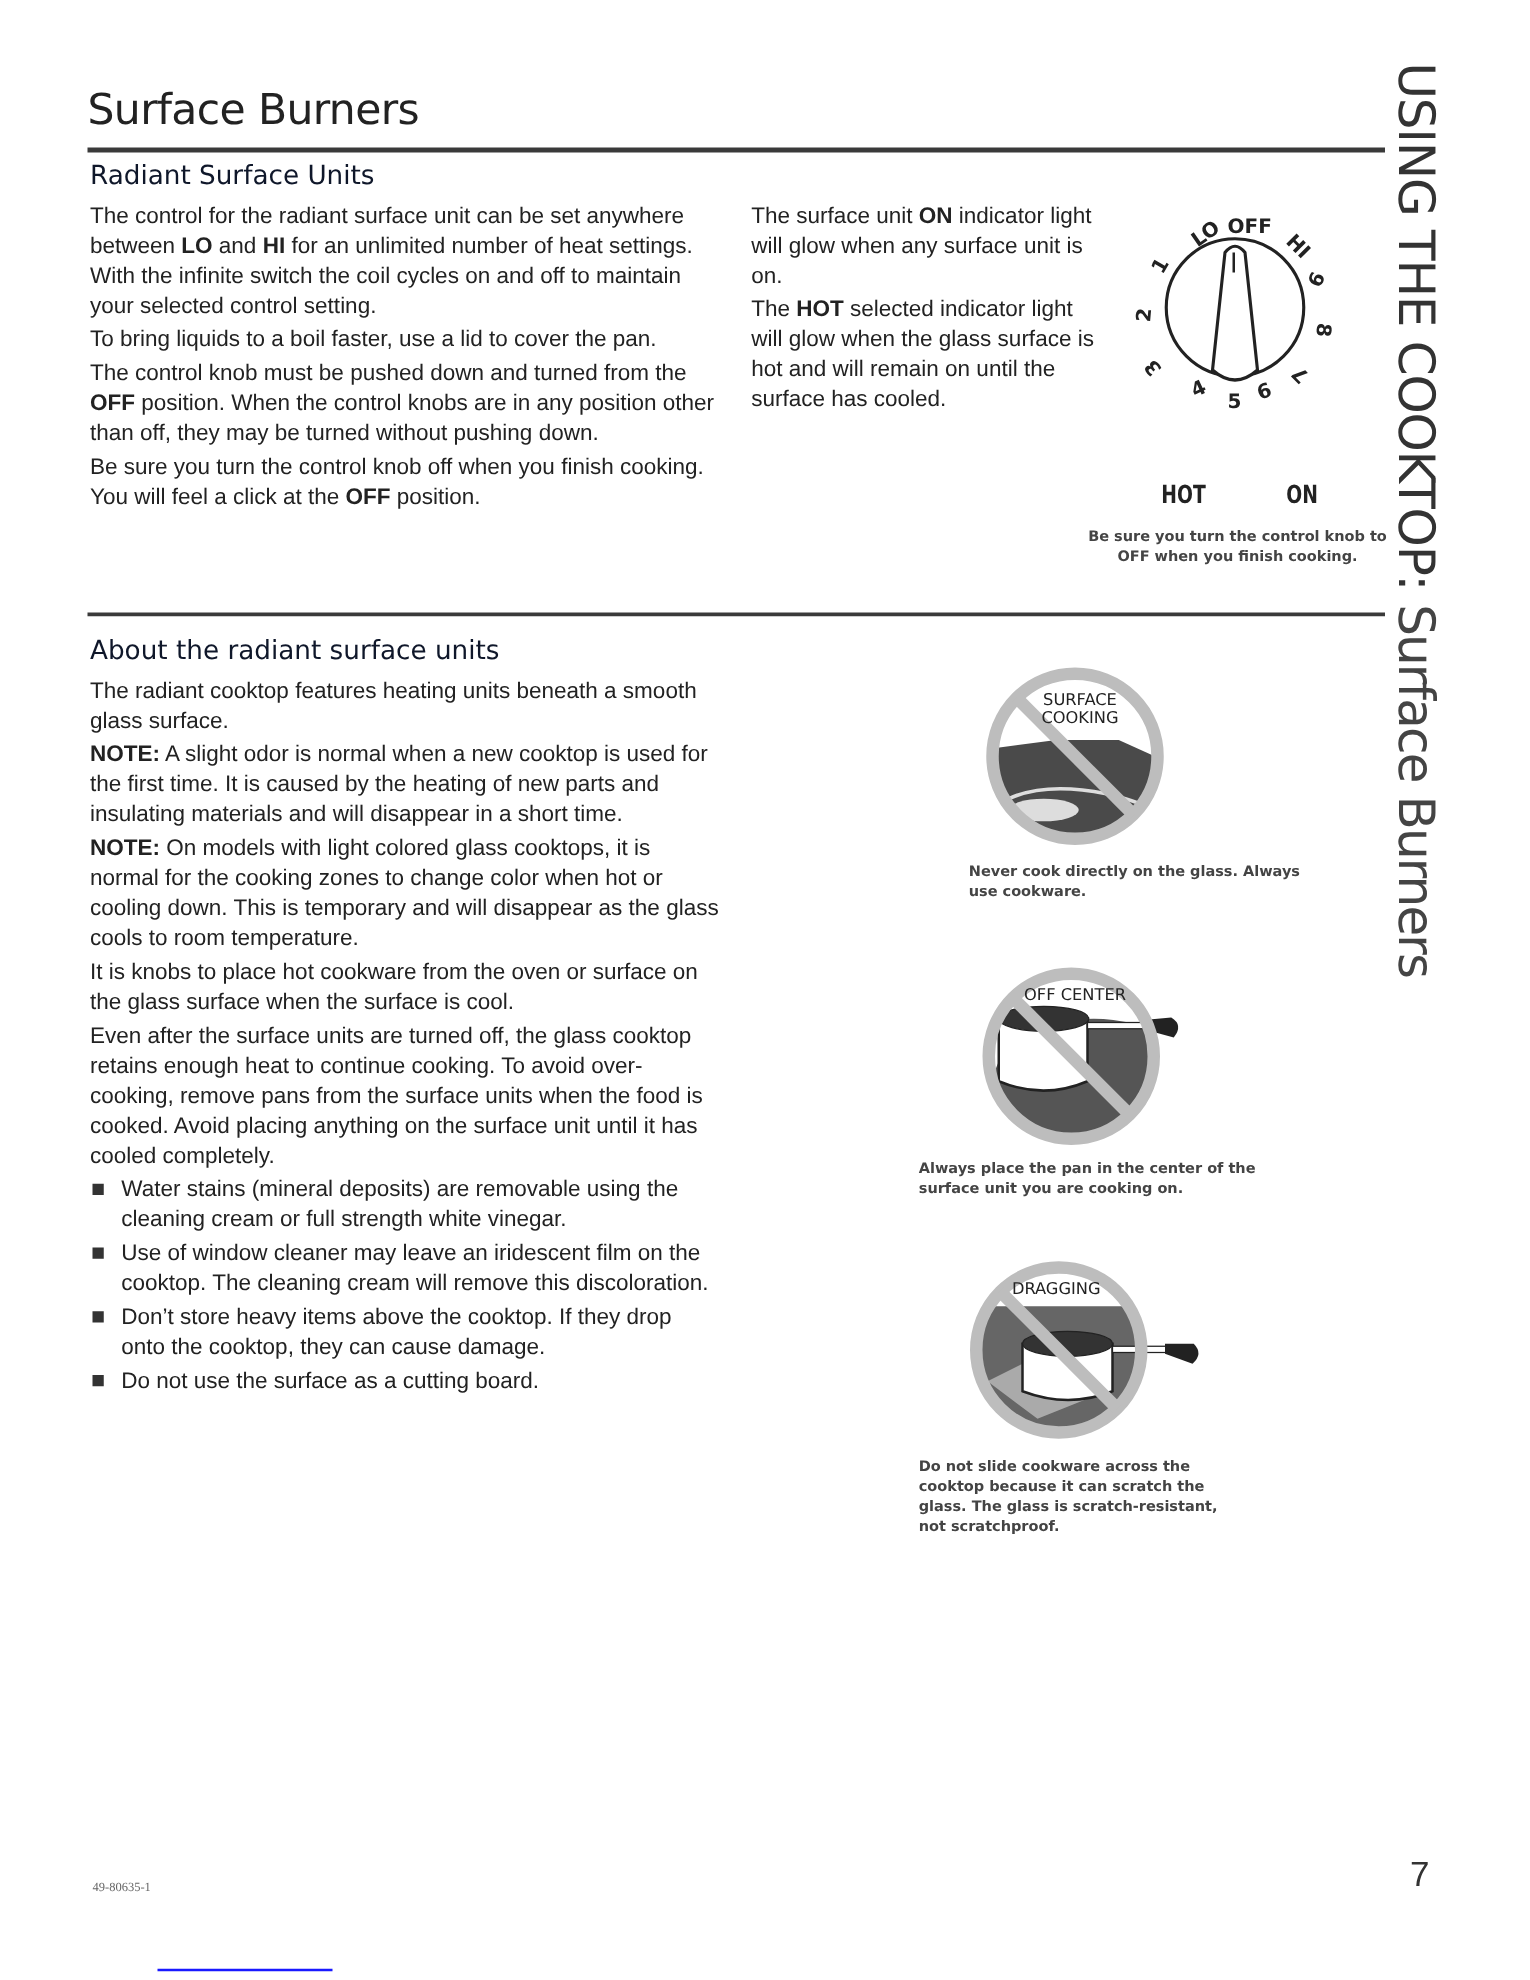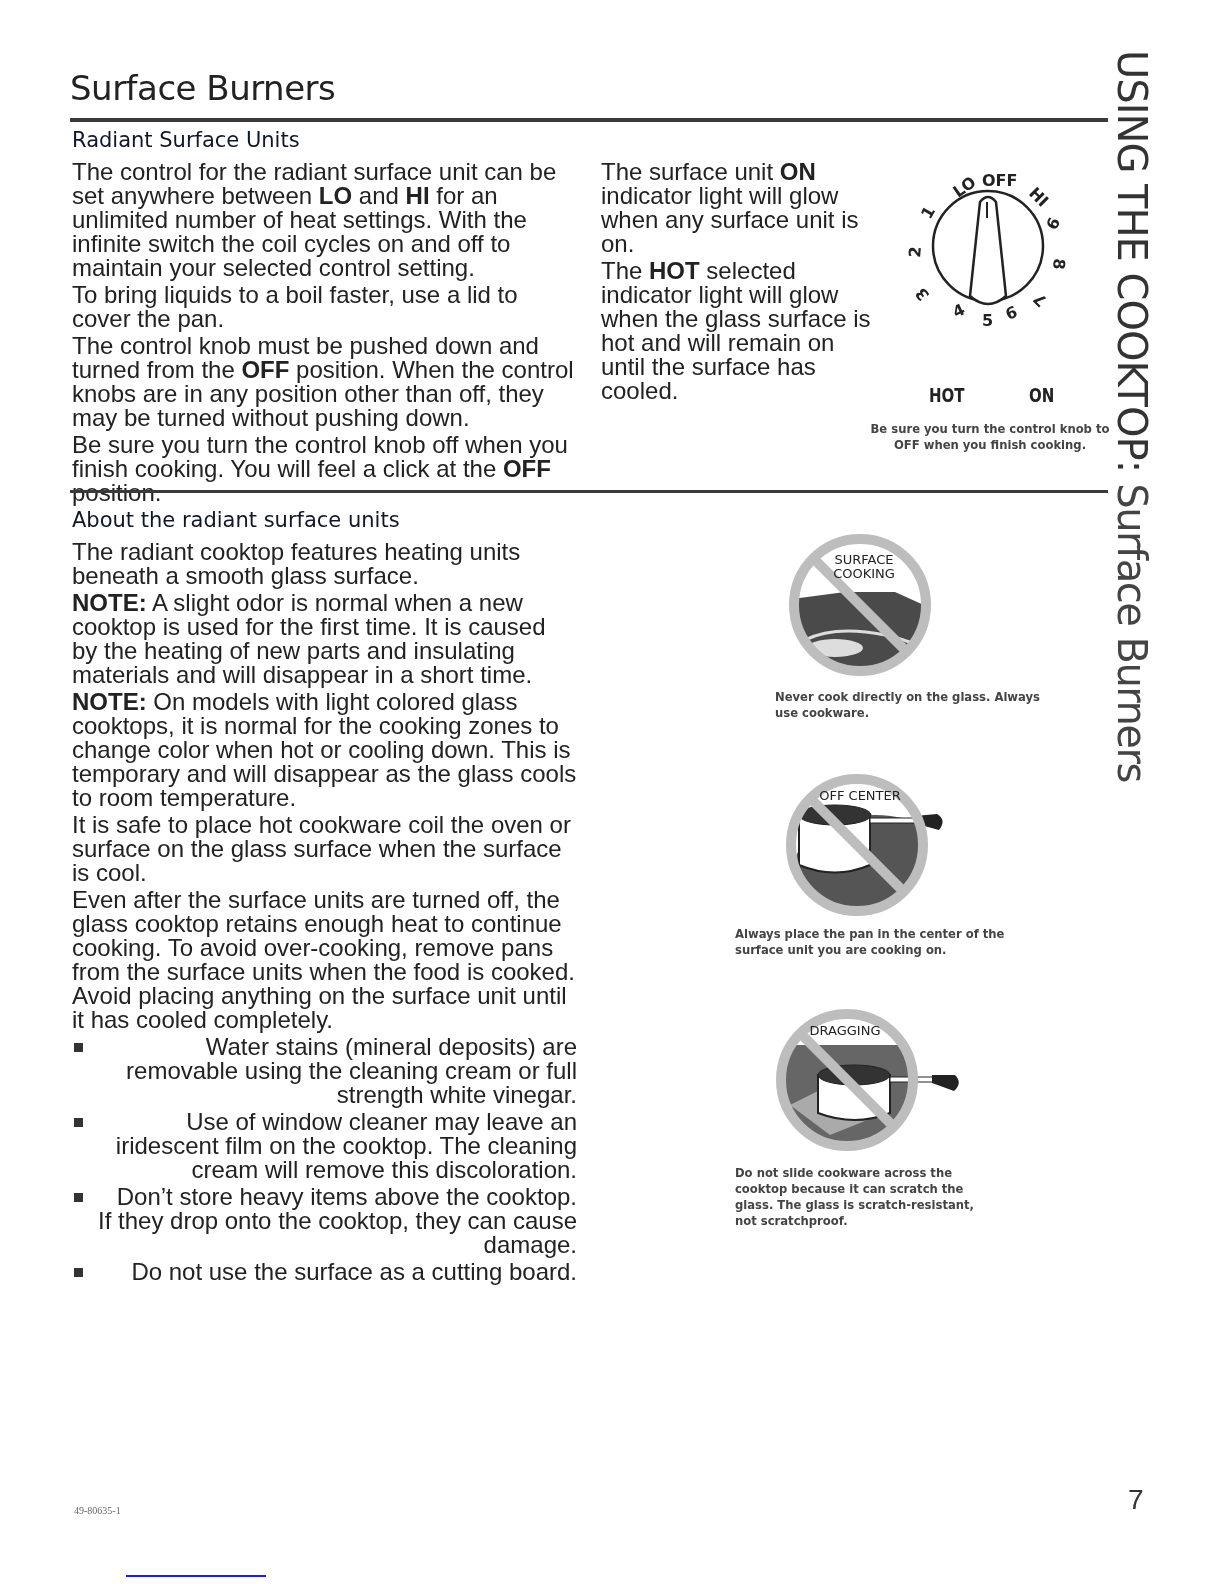--- a/index.html
+++ b/index.html
@@ -1,25 +1,25 @@
 <!DOCTYPE html>
 <html><head>
 <meta charset="utf-8">
 <style>
   html, body { margin:0; padding:0; }
   body { width:1224px; height:1584px; background:#ffffff; position:relative; overflow:hidden; color:#1a1a1a; font-family:"Liberation Sans", sans-serif; }
   .abs { position:absolute; }
   .title { left:70px; top:68px; font-family:"DejaVu Sans", sans-serif; font-size:34px; letter-spacing:-0.5px; color:#222; }
   .rule { height:4px; background:#3a3a3a; }
   .h2 { font-family:"DejaVu Sans", sans-serif; font-size:21px; color:#0f172a; }
-  .body-text { font-size:24px; line-height:24px; color:#222; }
+  .body-text { font-size:18px; line-height:24px; color:#222; }
   .body-text p { margin:0 0 3px 0; }
   b { font-weight:bold; }
   ul.bul { list-style:none; margin:0; padding:0; }
-  ul.bul li { position:relative; padding-left:25px; margin-bottom:3px;text-align:right; }
+  ul.bul li { position:relative; padding-left:25px; margin-bottom:3px; }
   ul.bul li::before { content:""; position:absolute; left:2px; top:8px; width:9px; height:9px; background:#333; }
   .caption { font-family:"DejaVu Sans", sans-serif; font-size:11.6px; line-height:16px; color:#444; font-weight:700; }
   .side { left:1125px; top:50px; width:60px; height:740px; }
   .side-text { position:absolute; left:30px; top:0; transform-origin:0 0; transform:rotate(90deg); white-space:nowrap; font-family:"DejaVu Sans", sans-serif; font-size:40px; color:#333; letter-spacing:-1px; }
   .side-text .light { font-weight:normal; font-family:"DejaVu Sans", sans-serif; color:#444; letter-spacing:-1.5px; }
   .hot-on { font-family:"DejaVu Sans", sans-serif; font-weight:bold; font-size:20px; color:#222; transform:scaleX(0.75); transform-origin:0 0; }
   .footer-code { left:74px; top:1505px; font-size:10px; color:#666; font-family:Liberation Serif, serif; }
   .page-num { left:1128px; top:1484px; font-size:28px; color:#333; font-family:"Liberation Sans Narrow","Liberation Sans", sans-serif; }
   .blue-line { left:126px; top:1575px; width:140px; height:2px; background:#1a1aff; }
 </style>
@@ -68,21 +68,21 @@
 <div class="abs caption" style="left:870px; top:421px; width:240px; text-align:center;">Be sure you turn the control knob to OFF when you finish cooking.</div>
 
 <div class="abs rule" style="left:70px; top:490px; width:1038px; height:3px;"></div>
 
 <div class="abs h2" style="left:72px; top:508px;">About the radiant surface units</div>
 
 <div class="abs body-text" style="left:72px; top:540px; width:505px;">
   <p>The radiant cooktop features heating units beneath a smooth glass surface.</p>
   <p><b>NOTE:</b><span> A slight odor is normal when a new cooktop is used for the first time. It is caused by the heating of new parts and insulating materials and will disappear in a short time.</span></p>
   <p><b>NOTE:</b><span> On models with light colored glass cooktops, it is normal for the cooking zones to change color when hot or cooling down. This is temporary and will disappear as the glass cools to room temperature.</span></p>
-  <p>It is safe to place hot cookware coil the oven or surface on the glass surface when the surface is cool.</p>
+  <p>It is knobs to place hot cookware from the oven or surface on the glass surface when the surface is cool.</p>
   <p>Even after the surface units are turned off, the glass cooktop retains enough heat to continue cooking. To avoid over-cooking, remove pans from the surface units when the food is cooked. Avoid placing anything on the surface unit until it has cooled completely.</p>
   <ul class="bul">
     <li>Water stains (mineral deposits) are removable using the cleaning cream or full strength white vinegar.</li>
     <li>Use of window cleaner may leave an iridescent film on the cooktop. The cleaning cream will remove this discoloration.</li>
     <li>Don’t store heavy items above the cooktop. If they drop onto the cooktop, they can cause damage.</li>
     <li>Do not use the surface as a cutting board.</li>
   </ul>
 </div>
 
 <svg class="abs" style="left:785px; top:530px;" width="150" height="150" viewBox="0 0 150 150">

